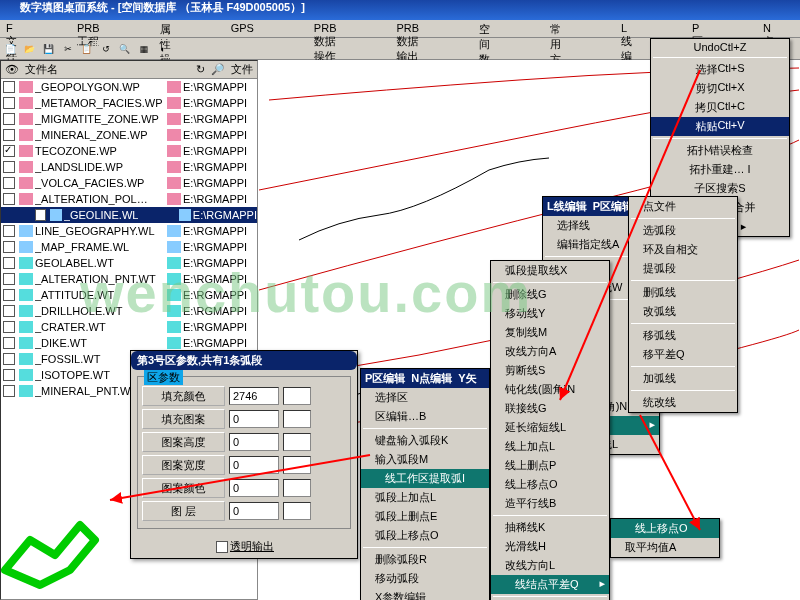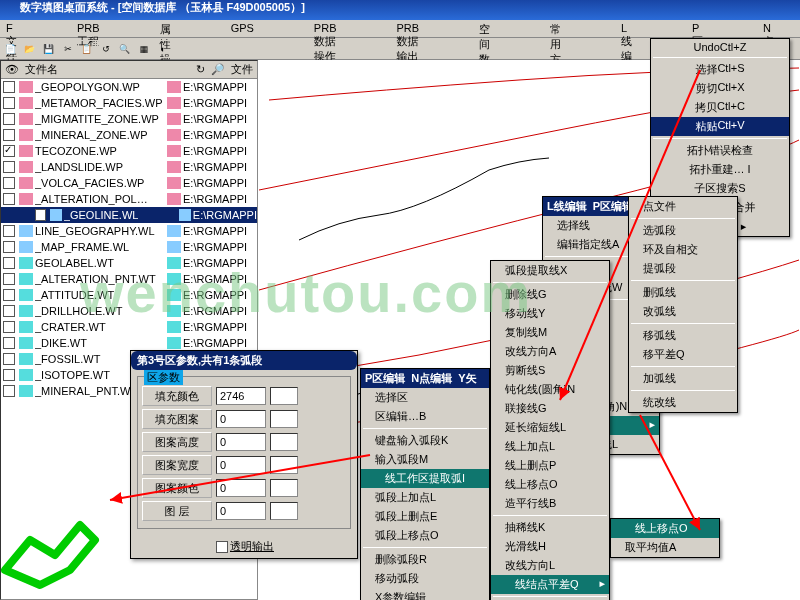--- a/index.html
+++ b/index.html
@@ -28,21 +28,21 @@
 .ctxhdr { background:#0a246a; color:#fff; padding:2px 4px; display:flex; gap:6px; font-weight:bold; }
 .ctxitem { padding:2px 8px 2px 14px; position:relative; cursor:default; white-space:nowrap; }
 .ctxitem.sel { background:#0f766e; color:#fff;padding-left:24px; }
 .ctxitem.arrow::after { content:"▸"; position:absolute; right:4px; }
 .ctxsep { height:1px; background:#888; margin:2px 2px; border-bottom:1px solid #fff; }
 .paramdlg { position:absolute; left:130px; top:350px; width:228px; background:#d4d0c8; border:1px solid #000; box-shadow:2px 2px 4px rgba(0,0,0,.4); }
 .paramtitle { background:#0a246a; color:#fff; padding:2px 6px; font-weight:bold;border-radius:6px; }
 .paramgroup { border:1px solid #888; margin:6px; padding:6px 4px 4px; position:relative; }
 .paramgroup .legend { position:absolute; top:-7px; left:6px; background:#0ea5e9; padding:0 3px; }
 .paramrow { display:flex; align-items:center; margin:3px 0; gap:4px; }
-.parambtn { width:70px; height:20px; border:1px outset #fff; background:#d4d0c8; text-align:center; line-height:18px; }
+.parambtn { width:83px; height:20px; border:1px outset #fff; background:#d4d0c8; text-align:center; line-height:18px; }
 .paramval { width:50px; height:18px; border:1px inset #888; background:#fff; padding:0 3px; line-height:16px; }
 .colorbox { width:28px; height:18px; border:1px inset #888; background:#fff; }
 .dlgchk { display:flex; align-items:center; justify-content:center; padding:4px;text-decoration:underline; }
 .topmenu { position:absolute; right:10px; top:38px; width:140px; background:#d4d0c8; border:1px solid #000; box-shadow:2px 2px 3px rgba(0,0,0,.4); }
 .topmenu .mitem { padding:2px 8px; display:flex; justify-content:center; }
 .topmenu .mitem.sel { background:#0a246a; color:#fff; }
 .watermark { position:absolute; top:260px; left:80px; font-size:56px; font-weight:bold; color:rgba(120,200,130,.5); letter-spacing:2px; pointer-events:none; }
 .greenshape { position:absolute; left:0; top:500px; }
 </style>
 </head>

